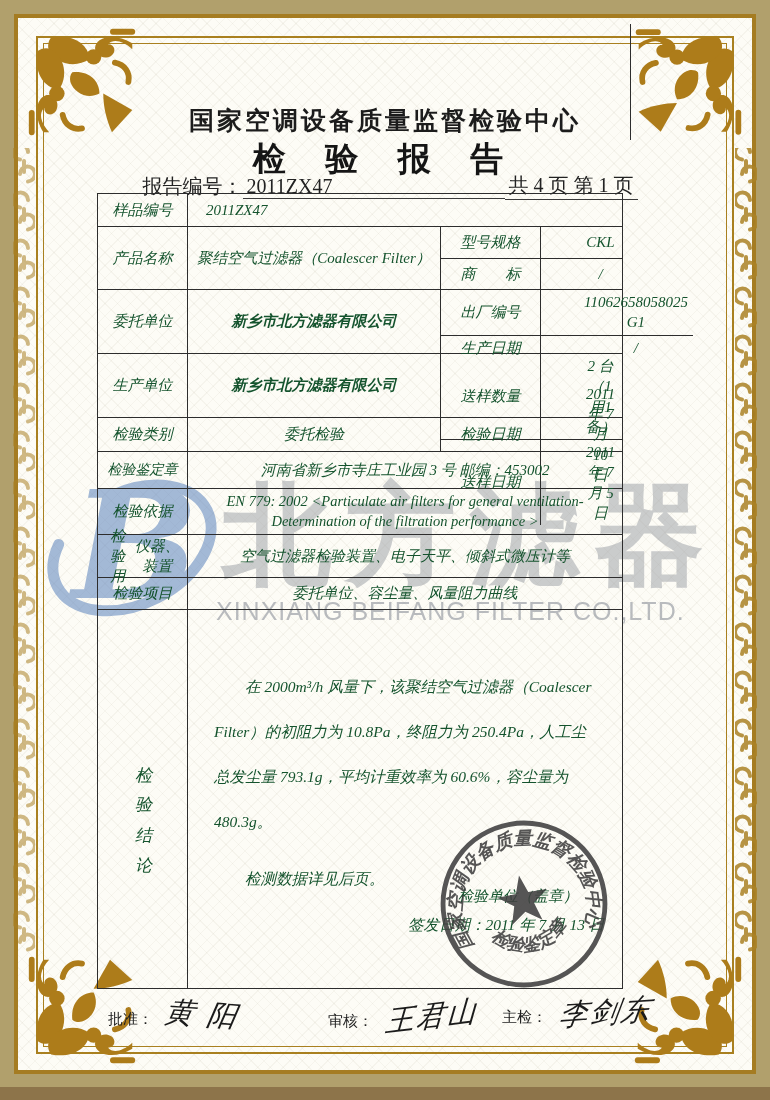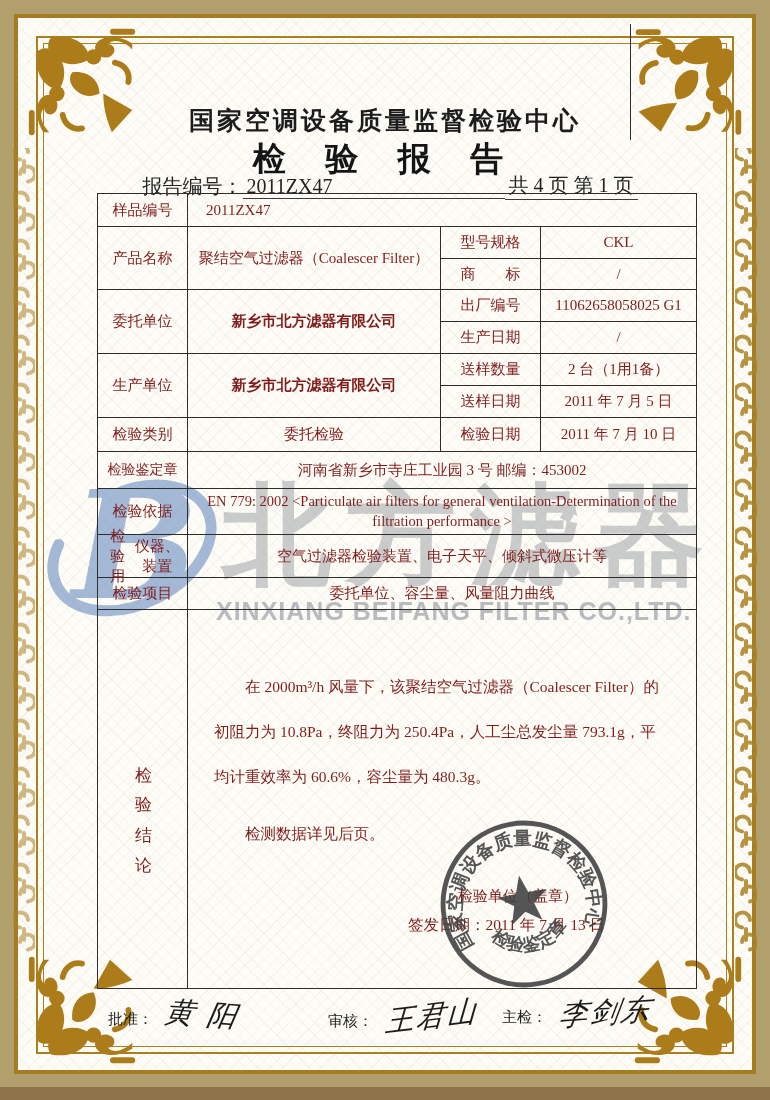--- a/index.html
+++ b/index.html
@@ -22,43 +22,43 @@
   .corner.bl{left:24px;bottom:32px;transform:rotate(270deg);}
   .chain{position:absolute;top:148px;width:22px;height:816px;z-index:2;opacity:.85;}
   .chain.right{right:13px;}
   .chain.left{left:13px;opacity:.55;}
   
   .wm{position:absolute;z-index:2;pointer-events:none;}
   .wm-logo{left:44px;top:446px;}
   .wm-cn{left:222px;top:480px;font-family:Liberation Sans, sans-serif;
          font-weight:bold;font-size:110px;line-height:1;letter-spacing:14px;color:rgba(160,164,170,.55);}
   .wm-en{left:216px;top:597px;font-family:"Liberation Sans","DejaVu Sans",sans-serif;
-         font-weight:bold;font-size:25px;letter-spacing:1px;color:rgba(155,159,166,.7);}
+         font-weight:normal;font-size:25px;letter-spacing:1px;color:rgba(155,159,166,.7);}
   
   .org{position:absolute;left:0;top:104px;width:100%;text-align:center;z-index:4;
        font-family:"DejaVu Sans","Liberation Sans",sans-serif;font-weight:bold;font-size:25px;letter-spacing:3px;color:#1c1c1c;}
   .rtitle{position:absolute;left:0;top:137px;width:100%;text-align:center;z-index:4;
        font-family:"DejaVu Sans","Liberation Sans",sans-serif;font-weight:bold;font-size:33px;letter-spacing:14px;color:#151515;}
   .meta{position:absolute;left:97px;top:172px;width:586px;z-index:4;display:flex;
         justify-content:center;align-items:flex-end;font-size:20px;}
   .meta .u{display:inline-block;border-bottom:1.4px solid #3a3a3a;}
   .meta .no{width:258px;padding-left:4px;}
   .meta .pg{padding:0 4px;}
   
-  .tbl{position:absolute;left:97px;top:193px;width:600px;z-index:4;border:1.6px solid #2d2d2d;
-       box-sizing:border-box;font-size:15px;color:#7f1d1d;}
+  .tbl{position:absolute;left:97px;top:193px;width:526px;z-index:4;border:1.6px solid #2d2d2d;
+       box-sizing:border-box;font-size:15px;color:#14532d;font-style:italic;}
   .tr{display:flex;border-bottom:1.5px solid #2d2d2d;box-sizing:border-box;}
   .tr:last-child{border-bottom:none;}
   .c{display:flex;align-items:center;justify-content:center;text-align:center;
      border-right:1.5px solid #2d2d2d;padding:2px 5px;box-sizing:border-box;line-height:1.35;}
   .c.last{border-right:none;}
   .w1{width:90px;flex:none;}
   .w2{width:253px;flex:none;}
   .w3{width:100px;flex:none;}
-  .w4{flex:1;}
+  .w4{flex:1;margin-left:38px;}
   .grow{flex:1;}
   .stack{flex:1;display:flex;flex-direction:column;}
   .sub{flex:1;display:flex;border-bottom:1.5px solid #2d2d2d;box-sizing:border-box;}
   .sub:last-child{border-bottom:none;}
   .hA{height:33px}.hB{height:63px}.hC{height:64px}.hD{height:34px}.hE{height:37px}
   .hF{height:46px}.hG{height:43px}.hH{height:32px}.hI{height:378px}
   .left-al{justify-content:flex-start;text-align:left;padding-left:18px;}
   .bold{font-weight:bold;}
   .basis{font-size:14.5px;padding:2px 8px;}
   

